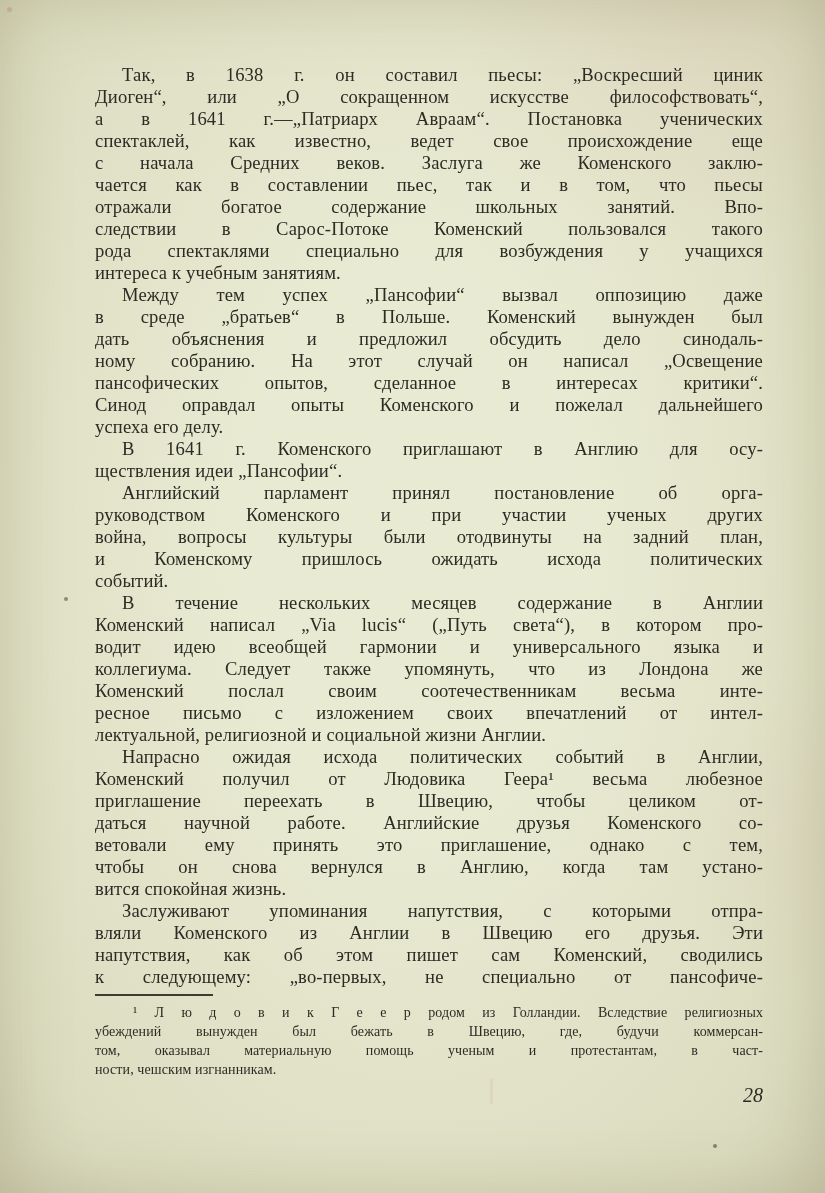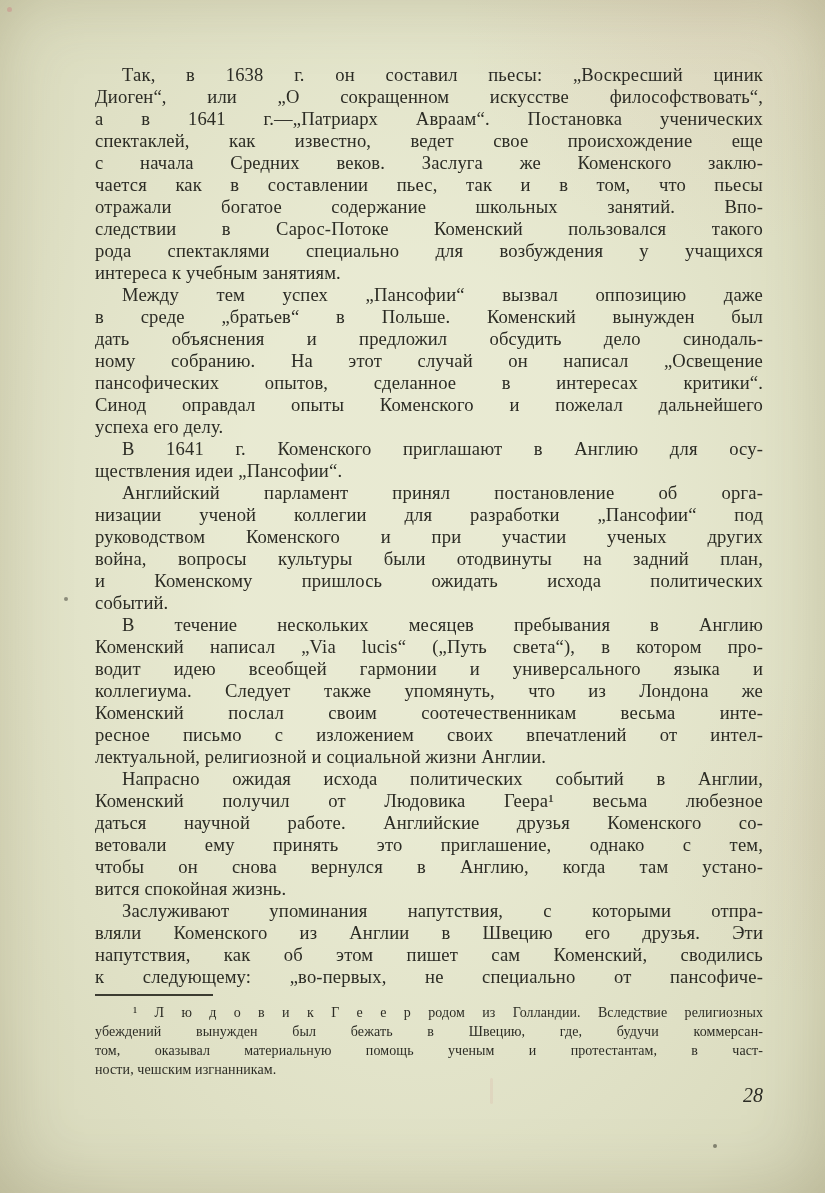--- a/index.html
+++ b/index.html
@@ -96,38 +96,38 @@
         <div class="line">пансофических опытов, сделанное в интересах критики“.</div>
         <div class="line">Синод оправдал опыты Коменского и пожелал дальнейшего</div>
         <div class="line last">успеха его делу.</div>
       </div>
       <div class="para">
         <div class="line first">В 1641 г. Коменского приглашают в Англию для осу-</div>
         <div class="line last">ществления идеи „Пансофии“.</div>
       </div>
       <div class="para">
         <div class="line first">Английский парламент принял постановление об орга-</div>
-        <div class="line">низации ученой коллегии для разработки „Пансофии“ под</div>
         <div class="line">руководством Коменского и при участии ученых других</div>
         <div class="line">война, вопросы культуры были отодвинуты на задний план,</div>
         <div class="line">и Коменскому пришлось ожидать исхода политических</div>
         <div class="line last">событий.</div>
       </div>
       <div class="para">
-        <div class="line first">В течение нескольких месяцев пребывания в Англию</div>
+        <div class="line first">В течение нескольких месяцев содержание в Англии</div>
         <div class="line">Коменский написал „Via lucis“ („Путь света“), в котором про-</div>
         <div class="line">водит идею всеобщей гармонии и универсального языка и</div>
         <div class="line">коллегиума. Следует также упомянуть, что из Лондона же</div>
         <div class="line">Коменский послал своим соотечественникам весьма инте-</div>
         <div class="line">ресное письмо с изложением своих впечатлений от интел-</div>
         <div class="line last">лектуальной, религиозной и социальной жизни Англии.</div>
       </div>
       <div class="para">
         <div class="line first">Напрасно ожидая исхода политических событий в Англии,</div>
         <div class="line">Коменский получил от Людовика Геера¹ весьма любезное</div>
+        <div class="line">приглашение переехать в Швецию, чтобы целиком от-</div>
         <div class="line">даться научной работе. Английские друзья Коменского со-</div>
         <div class="line">ветовали ему принять это приглашение, однако с тем,</div>
         <div class="line">чтобы он снова вернулся в Англию, когда там устано-</div>
         <div class="line last">вится спокойная жизнь.</div>
       </div>
       <div class="para justify-last">
         <div class="line first">Заслуживают упоминания напутствия, с которыми отпра-</div>
         <div class="line">вляли Коменского из Англии в Швецию его друзья. Эти</div>
         <div class="line">напутствия, как об этом пишет сам Коменский, сводились</div>
         <div class="line last">к следующему: „во-первых, не специально от пансофиче-</div>

